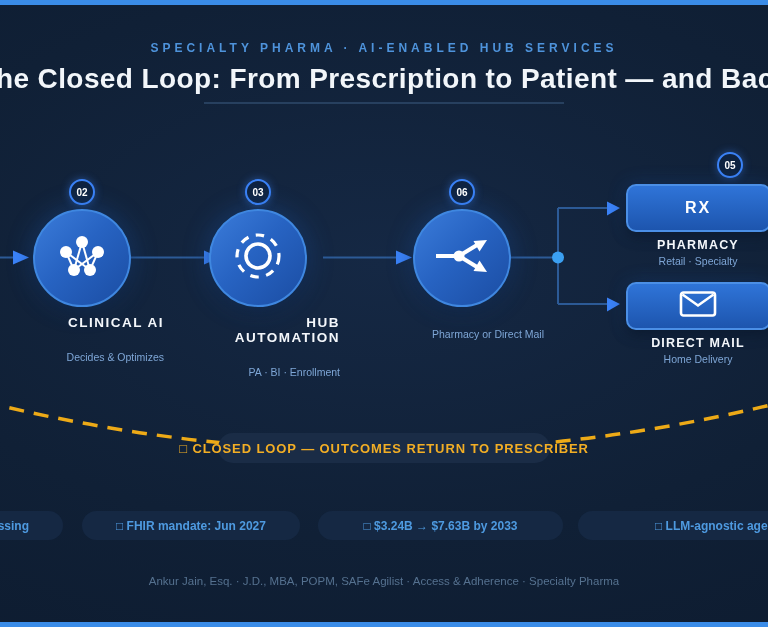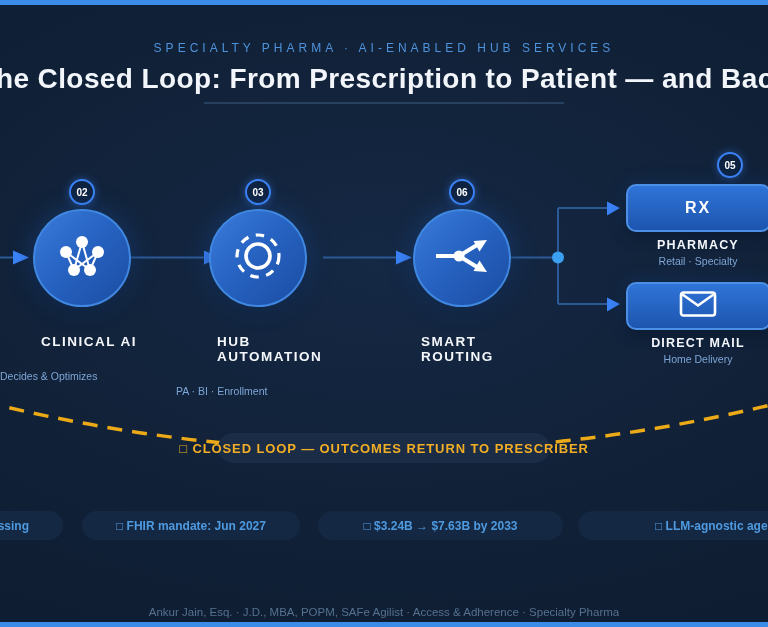--- a/index.html
+++ b/index.html
@@ -7,49 +7,49 @@
   .stage {
     position:relative; width:768px; height:627px; overflow:hidden;
     background:radial-gradient(ellipse 900px 500px at 50% 42%, #152844 0%, #102036 55%, #0d1b2f 100%);
     font-family:"Liberation Sans","DejaVu Sans",sans-serif;
   }
   .edge-bar { position:absolute; left:0; width:768px; height:5px; background:#3a8ce8; }
   .edge-bar.top { top:0; } .edge-bar.bottom { bottom:0; }
 
   .eyebrow {
     position:absolute; top:41px; left:50%; transform:translateX(-50%);
-    white-space:nowrap; font-size:12px; font-weight:normal; letter-spacing:4px;
+    white-space:nowrap; font-size:12px; font-weight:bold; letter-spacing:4px;
     color:#4e93db;
   }
   .title {
     position:absolute; top:63px; left:50%; transform:translateX(-50%);
     white-space:nowrap; font-size:28px; font-weight:bold; letter-spacing:0.4px;
     color:#f2f6fa;
   }
   .title-divider {
     position:absolute; top:102px; left:204px; width:360px; height:2px;
     background:#27405f;
   }
 
   svg.connector-layer { position:absolute; left:0; top:0; z-index:1; }
 
-  .node { position:absolute; width:164px; text-align:left; z-index:2; }
+  .node { position:absolute; width:164px; text-align:right; z-index:2; }
   .badge {
     width:26px; height:26px; margin:0 auto 4px auto; border-radius:50%;
     background:#0f2340; border:2px solid #3b82f6; color:#fff;
     font-size:10px; font-weight:bold; display:flex; align-items:center; justify-content:center;
     box-shadow:0 0 8px rgba(59,130,246,.45);
   }
   .node-circle {
     width:98px; height:98px; margin:0 auto; border-radius:50%;
     background:linear-gradient(135deg,#3b7cda 0%, #2763c2 45%, #1b4da3 100%);
     border:2px solid #3f87e0; display:flex; align-items:center; justify-content:center;
     box-shadow:0 0 26px rgba(41,112,219,.35), 0 6px 16px rgba(0,0,0,.35);
   }
-  .node-label { margin-top:27px; font-size:13.5px; font-weight:bold; letter-spacing:1.5px; color:#f4f7fb;padding-left:41px; }
+  .node-label { margin-top:8px; font-size:13.5px; font-weight:bold; letter-spacing:1.5px; color:#f4f7fb;padding-left:41px; }
   .node-sublabel { margin-top:21px; font-size:10.5px; color:#7ea6d6; }
 
   .dest-badge { position:absolute; left:685px; top:152px; z-index:2;margin-left:32px; }
   .dest { position:absolute; left:618px; width:160px; text-align:center; z-index:2; }
   .dest-box {
     width:145px; height:48px; margin:0 auto; border-radius:10px;
     background:linear-gradient(180deg,#2f74d8 0%, #1d55ae 100%);
     border:2px solid #4b8fe6; display:flex; align-items:center; justify-content:center;
     box-shadow:0 5px 14px rgba(0,0,0,.45), 0 0 18px rgba(41,112,219,.25);
   }
@@ -72,21 +72,21 @@
     background:#152843; display:flex; align-items:center; justify-content:center;
     font-size:12px; font-weight:bold; color:#4e9ae0; white-space:nowrap; z-index:2;
   }
   .stat-pill.p1 { left:-160px; width:223px; justify-content:flex-end; padding-right:34px; }
   .stat-pill.p2 { left:82px;  width:218px; }
   .stat-pill.p3 { left:318px; width:245px; }
   .stat-pill.p4 { left:578px; width:380px; justify-content:flex-start; padding-left:77px; }
 
   .footer-byline {
     position:absolute; top:575px; left:50%; transform:translateX(-50%);
-    white-space:nowrap; font-size:11.5px; color:#55718f; z-index:2;margin-top:31px;
+    white-space:nowrap; font-size:11.5px; color:#55718f; z-index:2;
   }
 </style>
 </head>
 <body>
 
 <div class="stage">
 
   <div class="edge-bar top"></div>
   <div class="edge-bar bottom"></div>
 
@@ -169,21 +169,21 @@
             <line x1="3" y1="22" x2="26" y2="22"></line>
             <line x1="26" y1="22" x2="44" y2="11"></line>
             <line x1="26" y1="22" x2="44" y2="33"></line>
           </g>
           <circle cx="26" cy="22" r="5.5" fill="#ffffff"></circle>
           <polygon fill="#ffffff" points="54,6 46.5,17.5 40.5,7"></polygon>
           <polygon fill="#ffffff" points="54,38 46.5,26.5 40.5,37"></polygon>
         </svg>
       </span>
     </div>
-    <div class="node-label">SMART ROUTING</div>
+    <div class="node-sublabel">Pharmacy or Direct Mail</div>
   </div>
 
   <div class="badge dest-badge">05</div>
 
   <div class="dest" style="top:184px;">
     <div class="dest-box">
       <span class="rx-text">RX</span>
     </div>
     <div class="dest-label">PHARMACY</div>
     <div class="dest-sublabel">Retail · Specialty</div>

